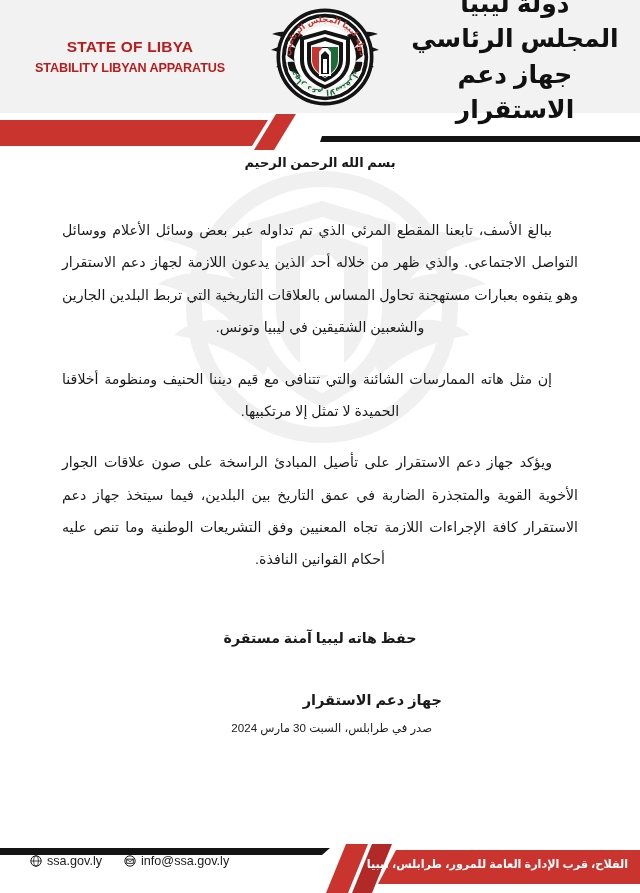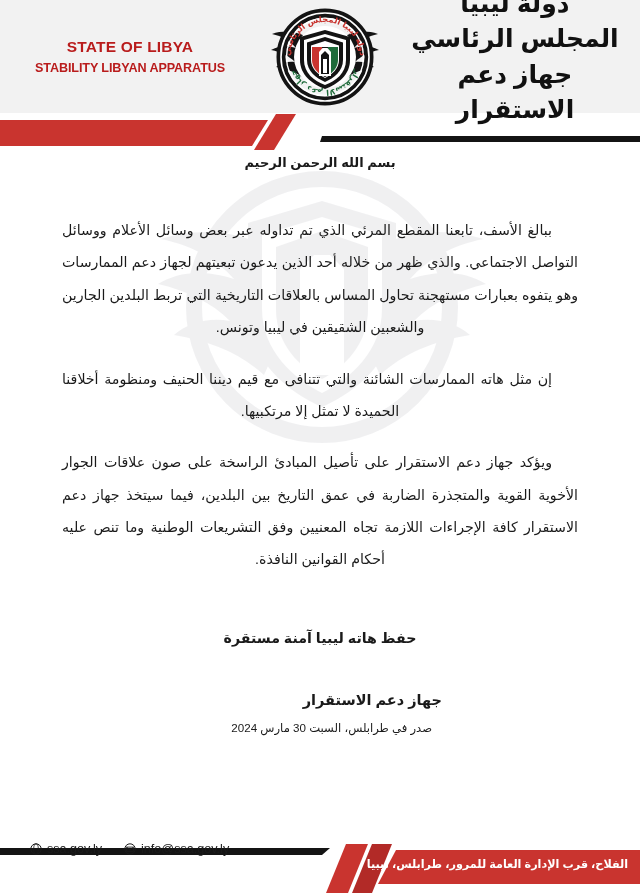--- a/index.html
+++ b/index.html
@@ -151,21 +151,21 @@
   .footer-graphic {
     position: absolute;
     left: 0;
     top: 0;
     width: 640px;
     height: 63px;
   }
   .footer-contacts {
     position: absolute;
     left: 30px;
-    top: 12px;
+    top: 24px;
     display: flex;
     align-items: center;
     gap: 22px;
     z-index: 2;
   }
   .contact {
     display: flex;
     align-items: center;
     gap: 5px;
     font-size: 12.6px;
@@ -260,21 +260,21 @@
         <path d="M182 42 L256 64 L256 150 C256 200 218 232 182 248 C146 232 108 200 108 150 L108 64 Z"></path>
       </g>
       <path d="M182 58 L242 76 L242 150 C242 192 210 220 182 234 C154 220 122 192 122 150 L122 76 Z" fill="#ffffff"></path>
       <path d="M182 72 L228 88 L228 150 C228 186 204 208 182 220 C160 208 136 186 136 150 L136 88 Z" fill="#5b5b6b"></path>
       <path d="M160 110 L160 216 L204 216 L204 110 L190 96 L174 96 Z" fill="#ffffff"></path>
     </svg>
 
     <div class="content">
       <div class="basmala">بسم الله الرحمن الرحيم</div>
 
-      <p class="para">ببالغ الأسف، تابعنا المقطع المرئي الذي تم تداوله عبر بعض وسائل الأعلام ووسائل التواصل الاجتماعي. والذي ظهر من خلاله أحد الذين يدعون تبعيتهم لجهاز دعم الممارسات وهو يتفوه بعبارات مستهجنة تحاول المساس بالعلاقات التاريخية التي تربط البلدين الجارين والشعبين الشقيقين في ليبيا وتونس.</p>
+      <p class="para">ببالغ الأسف، تابعنا المقطع المرئي الذي تم تداوله عبر بعض وسائل الأعلام ووسائل التواصل الاجتماعي. والذي ظهر من خلاله أحد الذين يدعون اللازمة لجهاز دعم الاستقرار وهو يتفوه بعبارات مستهجنة تحاول المساس بالعلاقات التاريخية التي تربط البلدين الجارين والشعبين الشقيقين في ليبيا وتونس.</p>
       <p class="para">إن مثل هاته الممارسات الشائنة والتي تتنافى مع قيم ديننا الحنيف ومنظومة أخلاقنا الحميدة لا تمثل إلا مرتكبيها.</p>
       <p class="para">ويؤكد جهاز دعم الاستقرار على تأصيل المبادئ الراسخة على صون علاقات الجوار الأخوية القوية والمتجذرة الضاربة في عمق التاريخ بين البلدين، فيما سيتخذ جهاز دعم الاستقرار كافة الإجراءات اللازمة تجاه المعنيين وفق التشريعات الوطنية وما تنص عليه أحكام القوانين النافذة.</p>
 
       <div class="closing">حفظ هاته ليبيا آمنة مستقرة</div>
 
       <div class="sign-block">
         <div class="sign-name">جهاز دعم الاستقرار</div>
         <div class="sign-date">صدر في طرابلس، السبت 30 مارس 2024</div>
       </div>
     </div>

